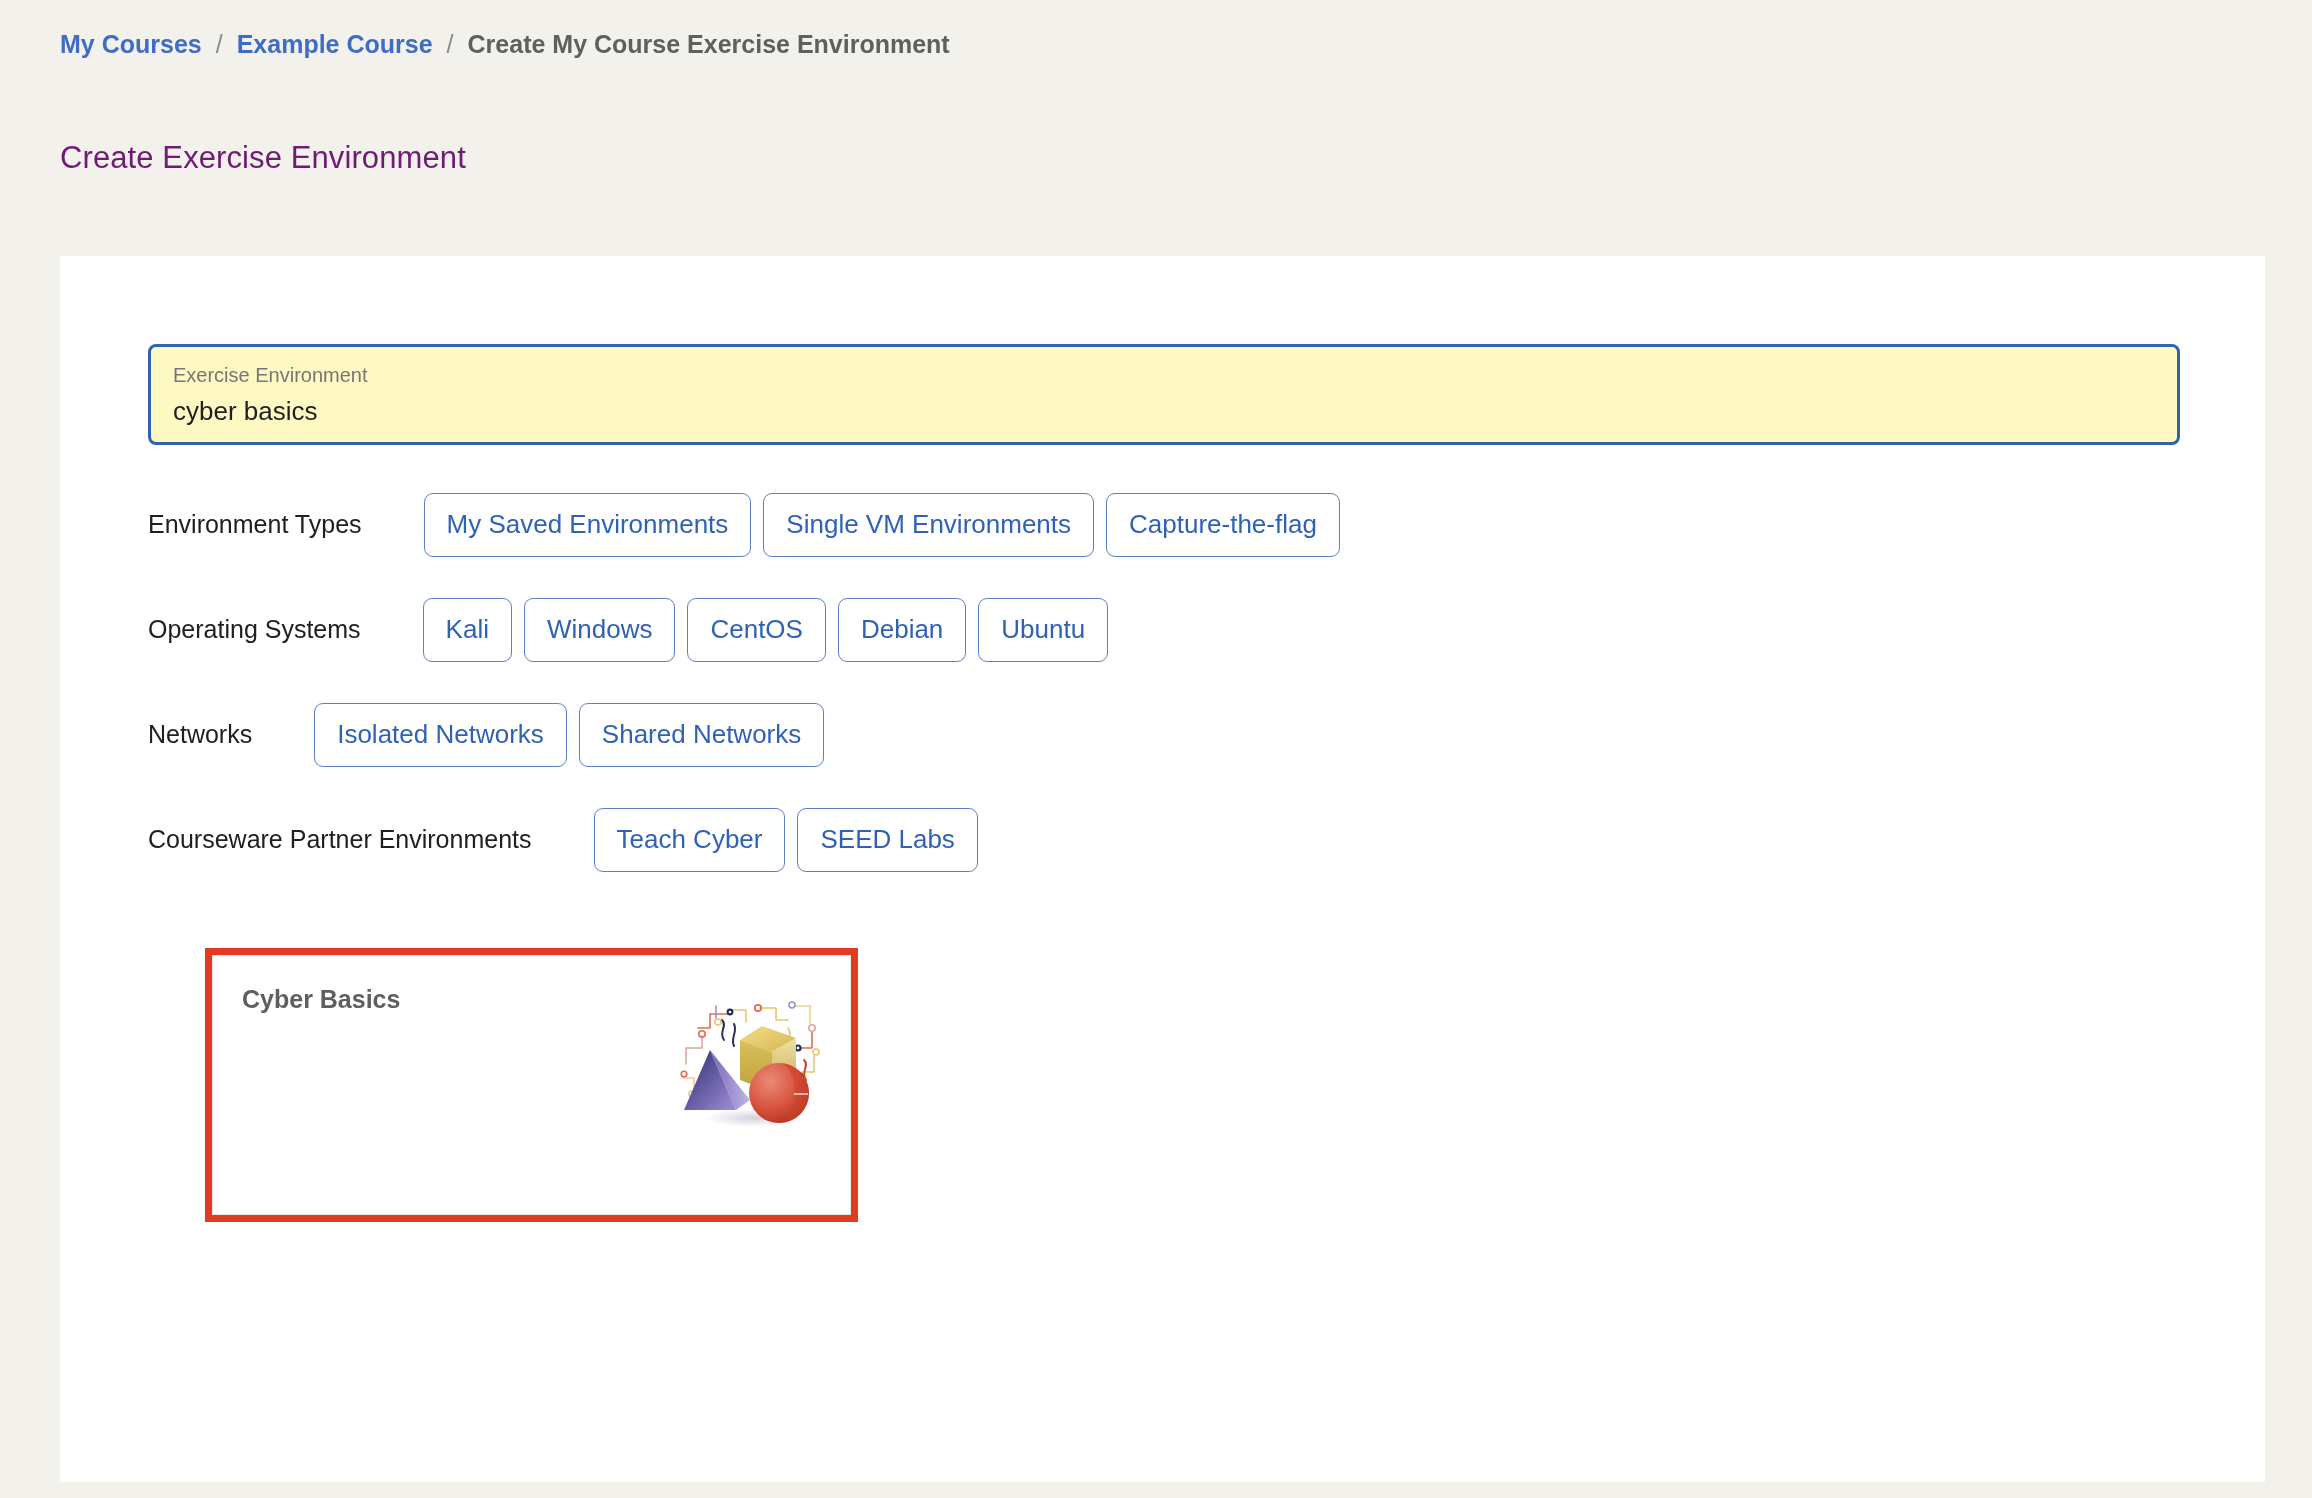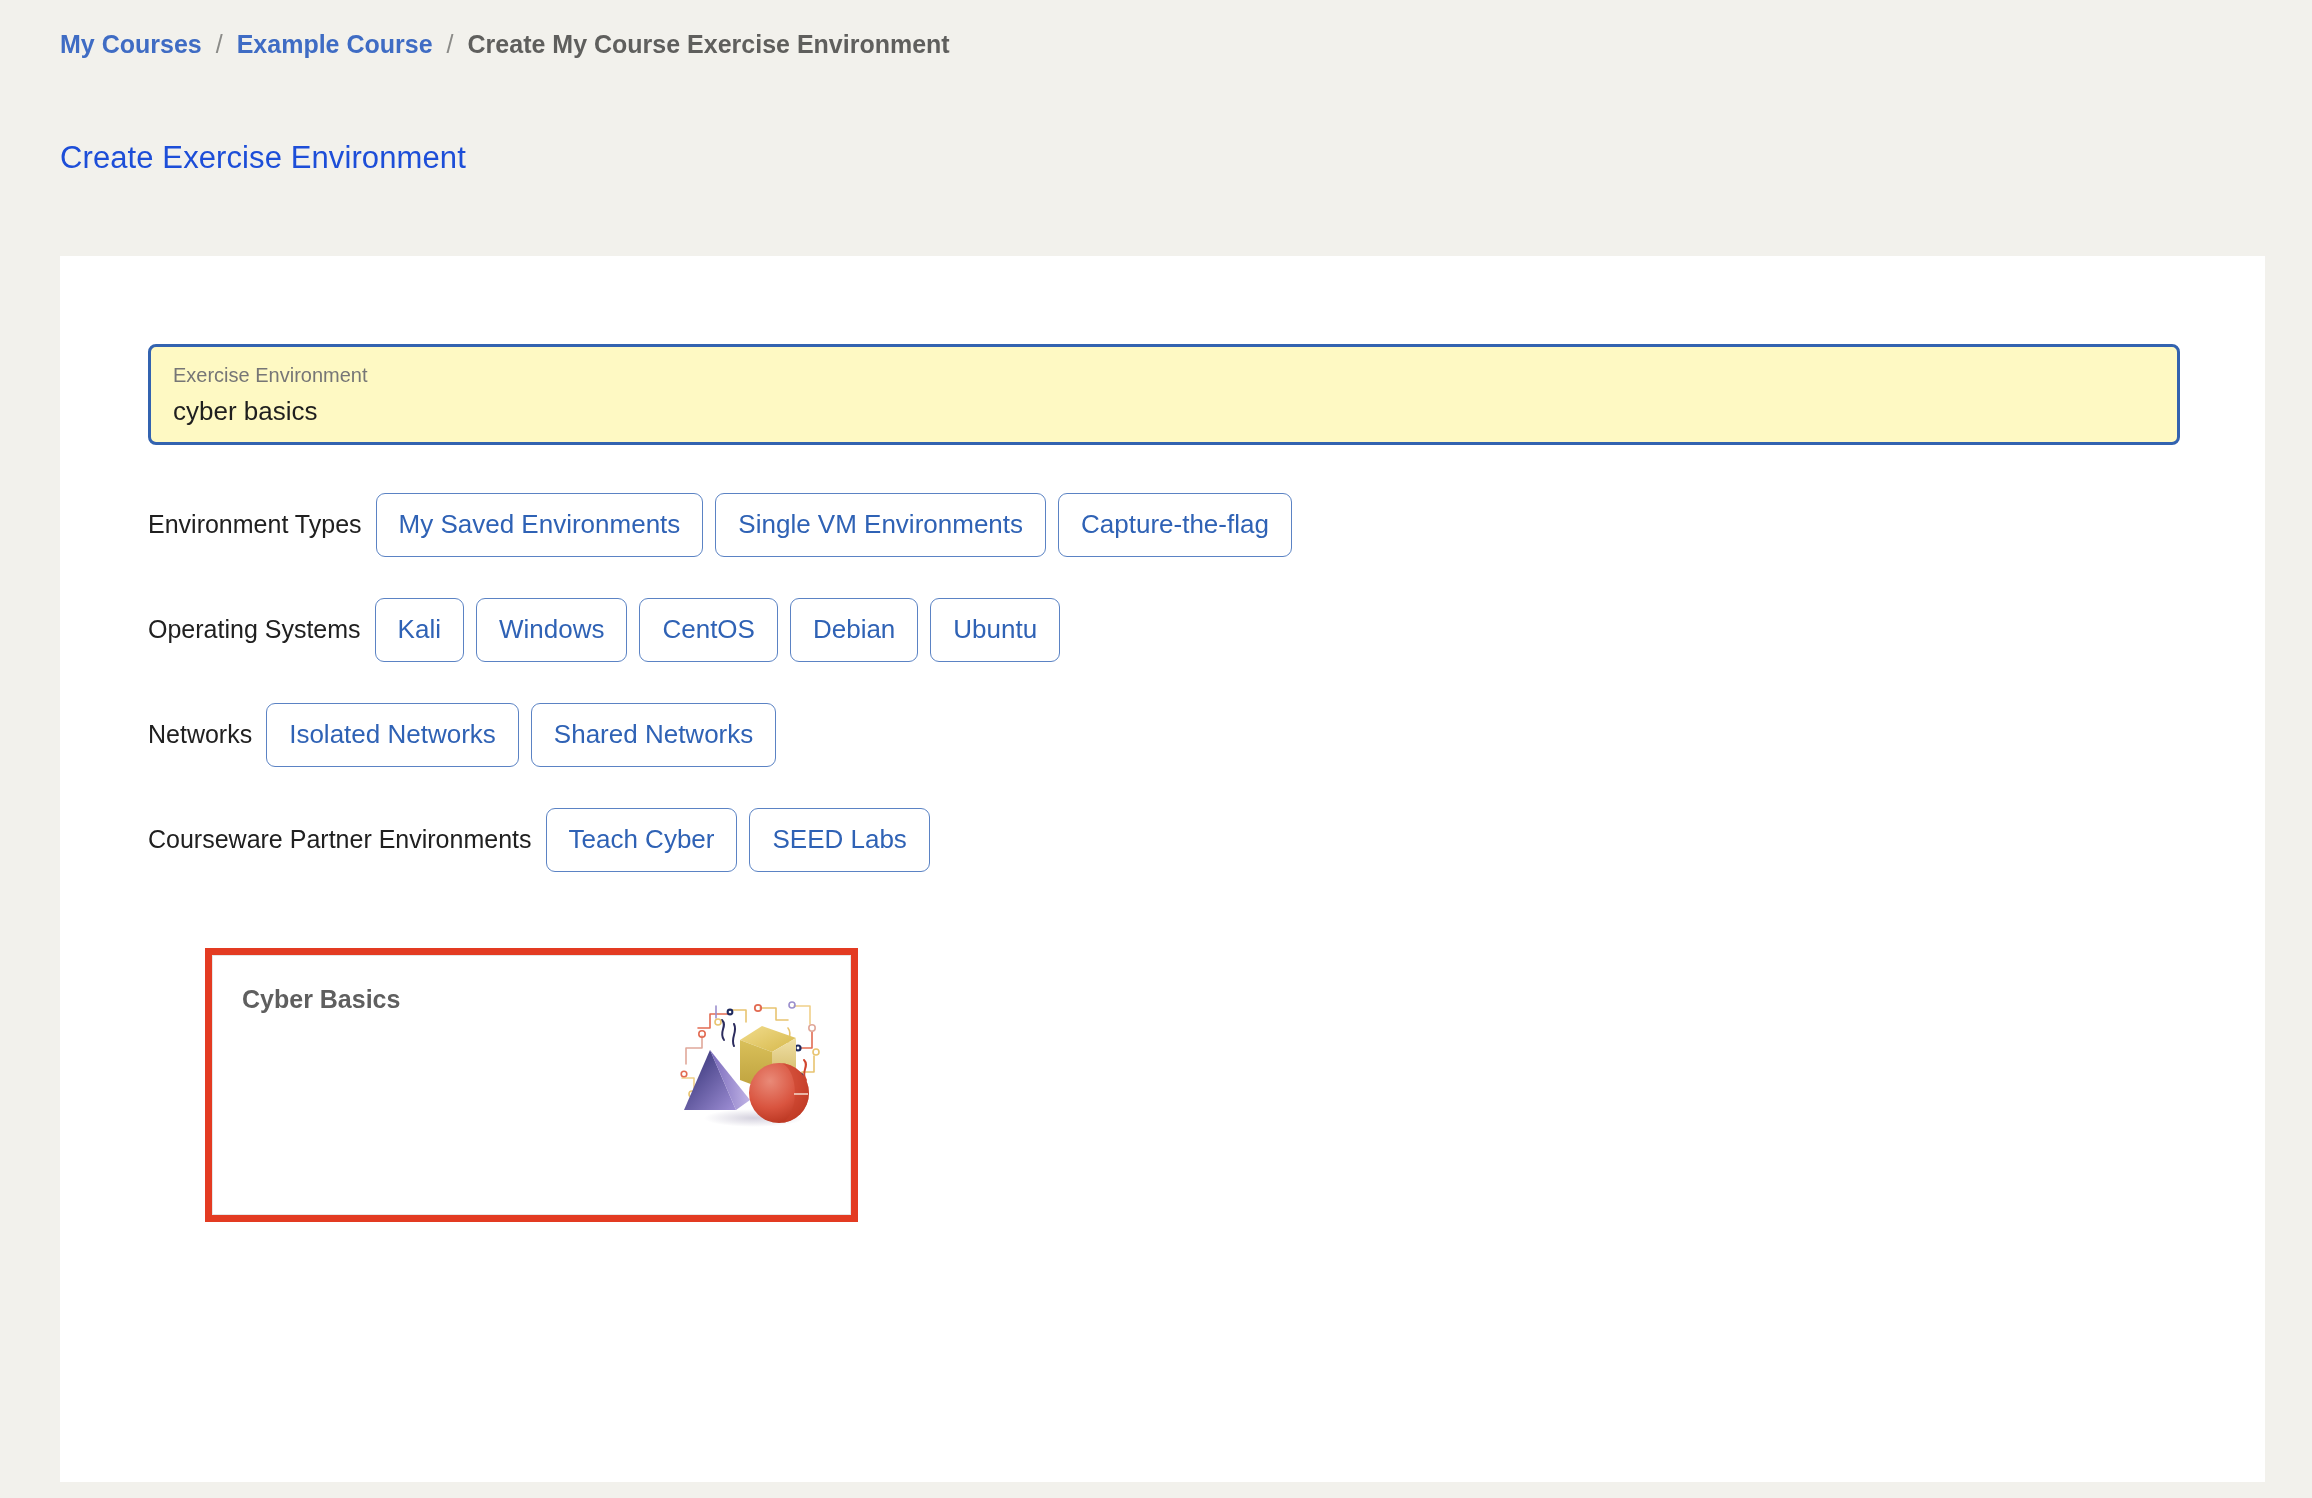--- a/index.html
+++ b/index.html
@@ -48,21 +48,21 @@
     font-weight: bold;
   }
 
   
   .page-title {
     position: absolute;
     left: 60px;
     top: 140px;
     font-size: 31px;
     font-weight: normal;
-    color: #1d4ed8;
+    color: #701a75;
     letter-spacing: 0.1px;
   }
 
   
   .panel {
     position: absolute;
     left: 60px;
     top: 256px;
     width: 2205px;
     height: 1226px;
@@ -100,20 +100,21 @@
   .filters {
     position: absolute;
     left: 88px;
     top: 216px;
     width: 2060px;
   }
   .filter-row {
     display: flex;
     align-items: center;
     height: 105px;
+    gap: 48px;
   }
   .filter-label {
     font-size: 25px;
     color: #202020;
     white-space: nowrap;
     line-height: 1;
   }
   .chips {
     display: flex;
     align-items: flex-start;

